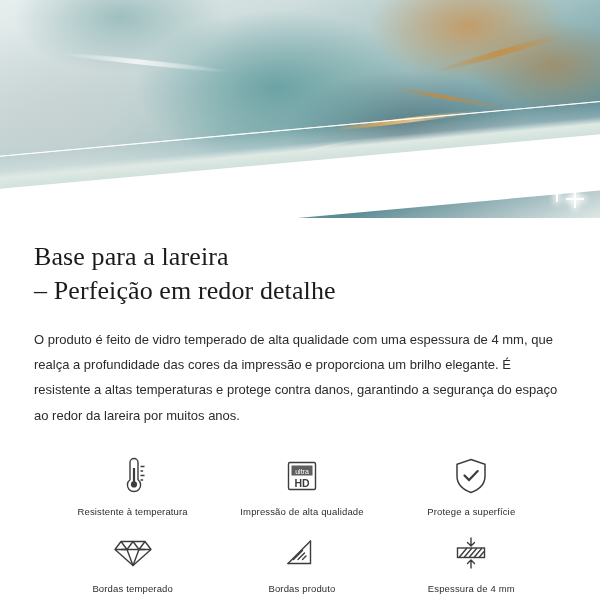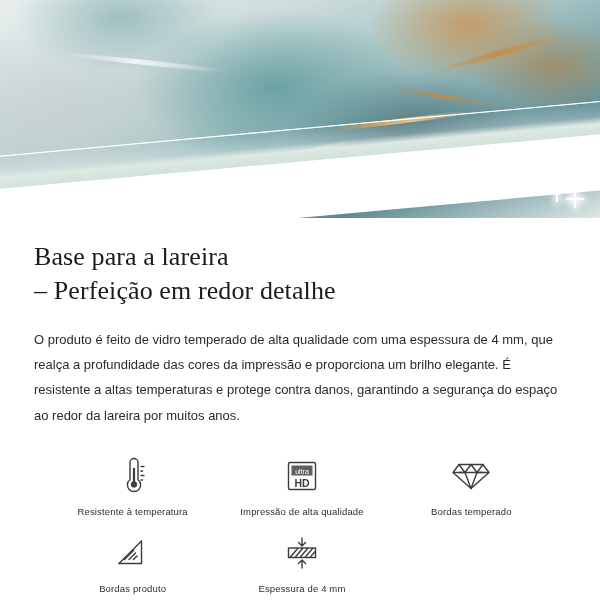--- a/index.html
+++ b/index.html
@@ -217,20 +217,29 @@
           <svg width="42" height="40" viewBox="0 0 42 40">
             <rect x="7.5" y="6.5" width="27" height="27" rx="1.5" fill="none" stroke="#3c3c3c" stroke-width="1.4"></rect>
             <rect x="10.5" y="9.5" width="21" height="10" fill="#5f5f5f"></rect>
             <text x="21" y="17.5" text-anchor="middle" font-family="Liberation Sans, sans-serif" font-size="7" fill="#ffffff">ultra</text>
             <text x="21" y="30.5" text-anchor="middle" font-family="Liberation Sans, sans-serif" font-size="10.5" font-weight="bold" fill="#3c3c3c">HD</text>
           </svg>
         </div>
         <div class="feature-label">Impressão de alta qualidade</div>
       </div>
 
+      <div class="feature">
+        <div class="feature-icon">
+          <svg width="38" height="42" viewBox="0 0 38 42">
+            <path d="M19 4.5 33 9.2v11.6c0 8.2-5.7 13.9-14 16.7-8.3-2.8-14-8.5-14-16.7V9.2z" fill="none" stroke="#3c3c3c" stroke-width="1.5"></path>
+            <path d="M12.5 20.5l4.6 4.6 8.6-9" fill="none" stroke="#3c3c3c" stroke-width="2.2" stroke-linecap="round" stroke-linejoin="round"></path>
+          </svg>
+        </div>
+        <div class="feature-label">Protege a superfície</div>
+      </div>
 
       <div class="feature">
         <div class="feature-icon">
           <svg width="40" height="36" viewBox="0 0 40 36" fill="none" stroke="#3c3c3c" stroke-width="1.4" stroke-linejoin="round">
             <path d="M8 6.5h24l6 8-18 16-18-16z"></path>
             <path d="M2 14.5h36"></path>
             <path d="M8 6.5l6 8-6 0"></path>
             <path d="M32 6.5l-6 8 6 0"></path>
             <path d="M14 14.5L20 6.5l6 8-6 16z"></path>
           </svg>

